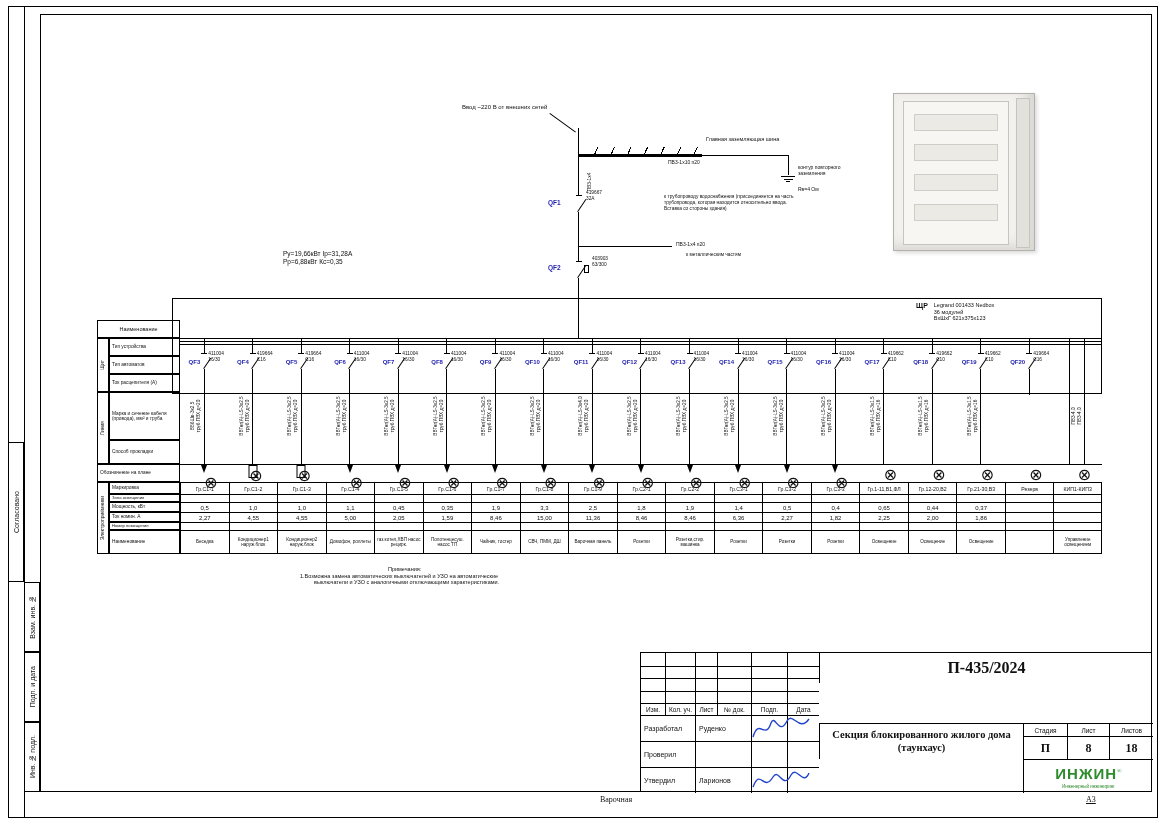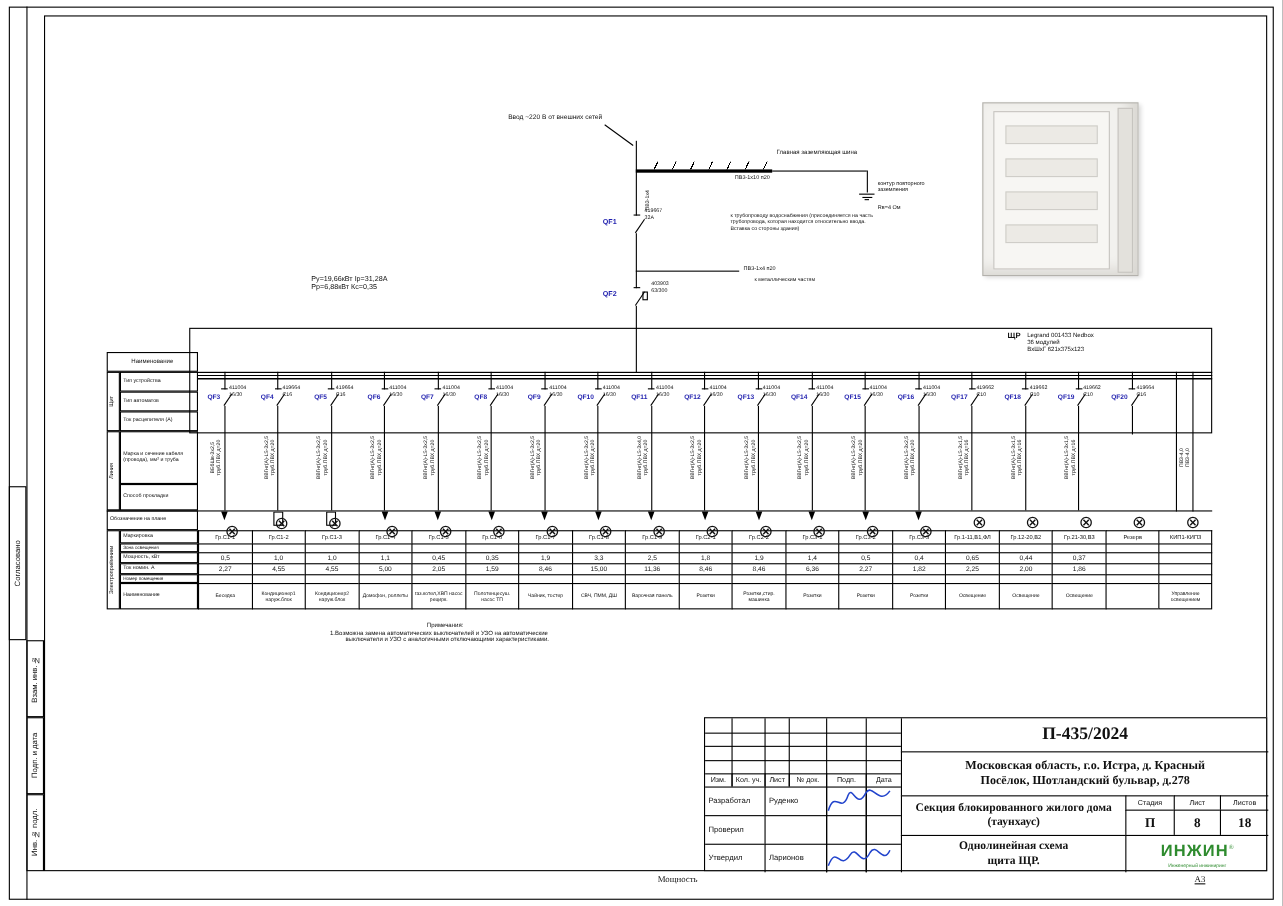--- a/index.html
+++ b/index.html
@@ -692,39 +692,31 @@
     <div class="tb" style="left:146px;top:114px;width:32px;height:26px;"></div>
 
     <svg class="sig" style="left:108px;top:58px;" width="64" height="34" viewBox="0 0 64 34">
       <path d="M4,26 C10,6 16,30 22,12 C26,2 30,26 38,10 C44,0 50,22 60,8" stroke="#2244cc" stroke-width="1.4" fill="none"></path>
     </svg>
     <svg class="sig" style="left:108px;top:110px;" width="64" height="34" viewBox="0 0 64 34">
       <path d="M4,24 C12,4 14,30 24,14 C30,4 34,28 42,12 C48,2 54,24 60,10" stroke="#2244cc" stroke-width="1.4" fill="none"></path>
     </svg>
 
     <div class="tb nt tb-doc" style="left:178px;top:0;width:334px;height:30px;">П-435/2024</div>
-    <div class="tb tb-addr" style="left:178px;top:30px;width:334px;height:40px;flex-direction:column;">
-      <span>Московская область, г.о. Истра, д. Красный</span>
-      <span>Посёлок, Шотландский бульвар, д.278</span>
-    </div>
     <div class="tb tb-obj" style="left:178px;top:70px;width:204px;height:36px;">Секция блокированного жилого дома (таунхаус)</div>
-    <div class="tb tb-obj" style="left:178px;top:106px;width:204px;height:34px;flex-direction:column;">
-      <span>Однолинейная схема</span>
-      <span>щита ЩР.</span>
-    </div>
     <div class="tb tb-small" style="left:382px;top:70px;width:44px;height:13px;">Стадия</div>
     <div class="tb tb-small" style="left:426px;top:70px;width:42px;height:13px;">Лист</div>
     <div class="tb tb-small" style="left:468px;top:70px;width:44px;height:13px;">Листов</div>
     <div class="tb tb-val" style="left:382px;top:83px;width:44px;height:23px;">П</div>
     <div class="tb tb-val" style="left:426px;top:83px;width:42px;height:23px;">8</div>
     <div class="tb tb-val" style="left:468px;top:83px;width:44px;height:23px;">18</div>
     <div class="tb" style="left:382px;top:106px;width:130px;height:34px;">
       <span class="logo-wrap">
         <span><span class="logo-text">ИНЖИН</span><span class="logo-reg" style="color:#2e8b2e;">®</span></span>
         <span class="logo-tag">Инженерный инжиниринг</span>
       </span>
     </div>
   </div>
 
-  <div class="abs below-frame" style="left:556px;top:795px;width:120px;text-align:center;">Мощность</div>
+  <div class="abs below-frame" style="left:556px;top:795px;width:120px;text-align:center;">Варочная</div>
   <div class="abs below-frame" style="left:1086px;top:795px;text-decoration:underline;">А3</div>
 
 </div>
 
 </body></html>

